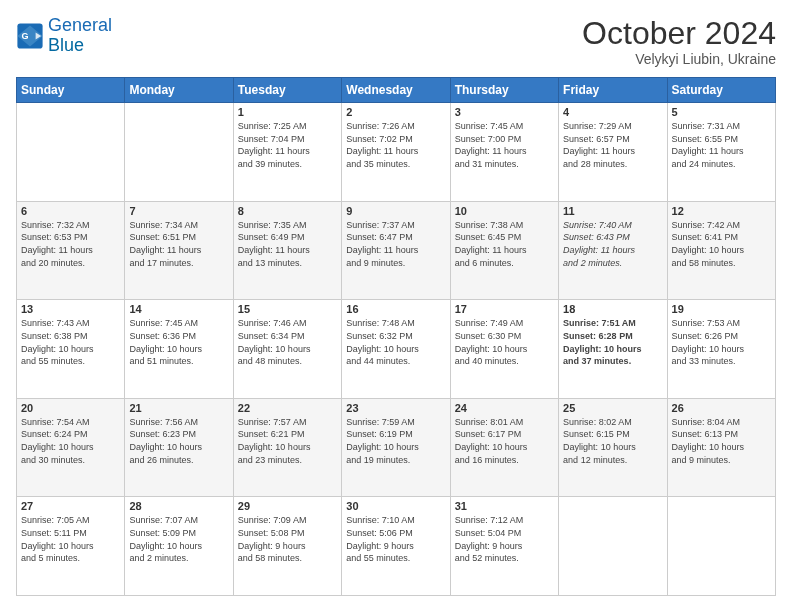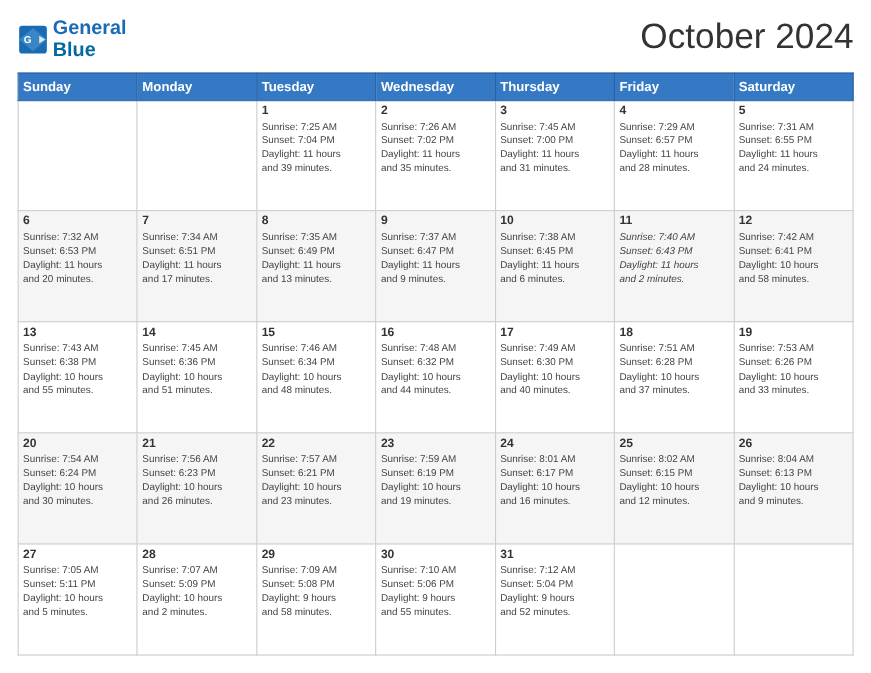--- a/index.html
+++ b/index.html
@@ -22,21 +22,21 @@
       justify-content: space-between;
       align-items: flex-start;
       margin-bottom: 10px;
     }
     .logo {
       display: flex;
       align-items: center;
     }
     .logo-text {
       font-size: 18px;
-      font-weight: bold;
+      font-weight: normal;
       color: #333;
       line-height: 1.1;
     }
     .logo-text span {
       color: #1a6bb5;
     }
     .logo-icon {
       width: 28px;
       height: 28px;
       margin-right: 4px;
@@ -111,20 +111,21 @@
         <text x="8" y="24" font-size="13" font-weight="bold" fill="white" font-family="Arial">G</text>
         <path d="M28 15 L36 20 L28 25" fill="#fff" opacity="0.8"></path>
       </svg>
       <div class="logo-text">
         <div><span>General</span></div>
         <div><span style="color:#0369a1;">Blue</span></div>
       </div>
     </div>
     <div class="title-block">
       <h1>October 2024</h1>
+      <h2>Velykyi Liubin, Ukraine</h2>
     </div>
   </div>
 
   <table class="calendar">
     <thead>
       <tr>
       <th>Sunday</th>
           <th>Monday</th>
           <th>Tuesday</th>
           <th>Wednesday</th>
@@ -255,21 +256,21 @@
           </td>
           <td>
             <span class="day-num">17</span>
             <div class="day-info" style="white-space: pre-line;">Sunrise: 7:49 AM
 Sunset: 6:30 PM
 Daylight: 10 hours
 and 40 minutes.</div>
           </td>
           <td>
             <span class="day-num">18</span>
-            <div class="day-info" style="white-space: pre-line;">Sunrise: 7:51 AM
+            <div class="day-info" style="white-space: pre-line; font-weight: bold;">Sunrise: 7:51 AM
 Sunset: 6:28 PM
 Daylight: 10 hours
 and 37 minutes.</div>
           </td>
           <td>
             <span class="day-num">19</span>
             <div class="day-info" style="white-space: pre-line;">Sunrise: 7:53 AM
 Sunset: 6:26 PM
 Daylight: 10 hours
 and 33 minutes.</div>

